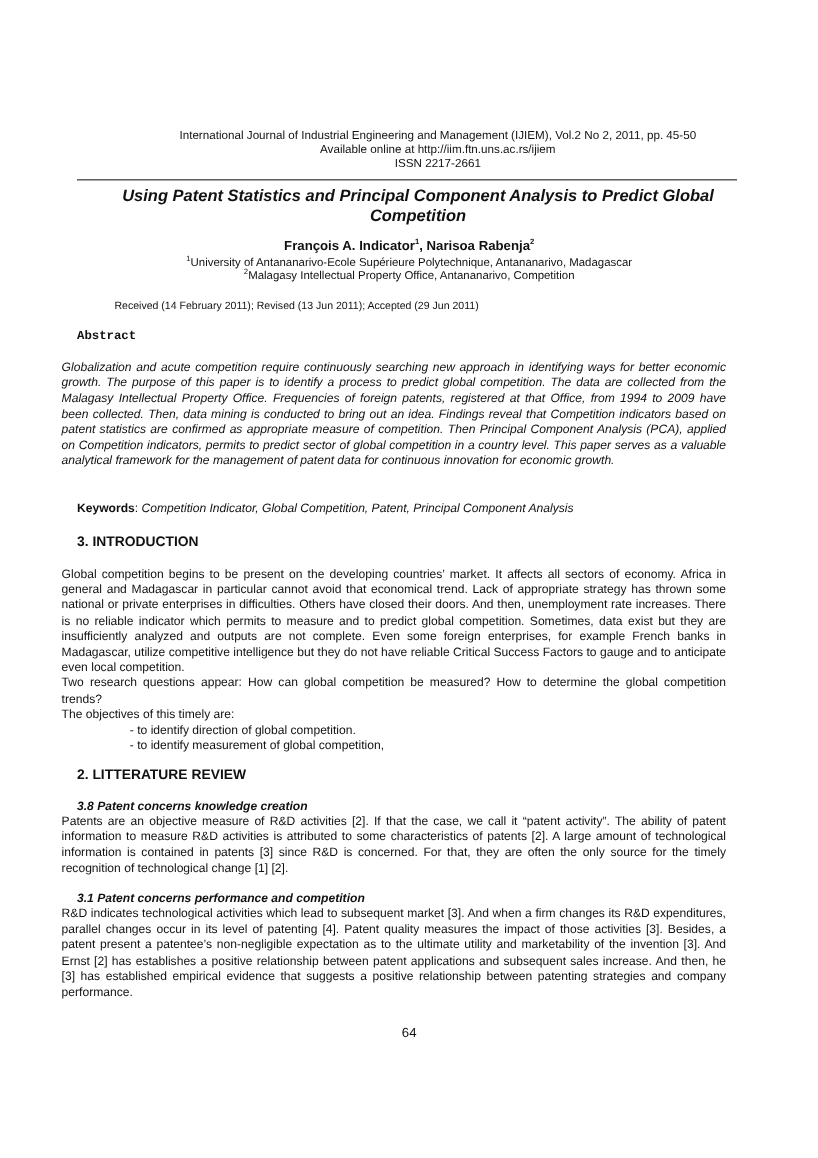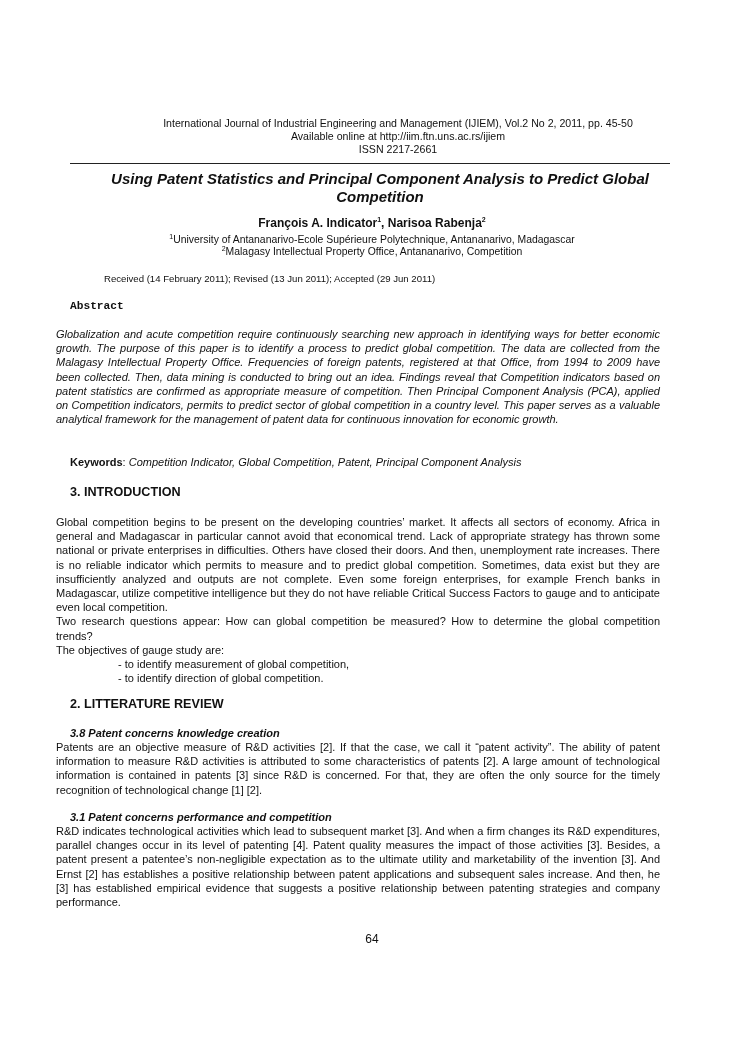--- a/index.html
+++ b/index.html
@@ -57,24 +57,24 @@
   </div>
 
   <div class="kw">
     <b>Keywords</b><span>: </span><span class="ital">Competition Indicator, Global Competition, Patent, Principal Component Analysis</span>
   </div>
 
   <div class="sec" style="top:485px">3.  INTRODUCTION</div>
   <div class="para" style="top:515px">
     <p>Global competition begins to be present on the developing countries’ market. It affects all sectors of economy. Africa in general and Madagascar in particular cannot avoid that economical trend. Lack of appropriate strategy has thrown some national or private enterprises in difficulties. Others have closed their doors. And then, unemployment rate increases. There is no reliable indicator which permits to measure and to predict global competition. Sometimes, data exist but they are insufficiently analyzed and outputs are not complete. Even some foreign enterprises, for example French banks in Madagascar, utilize competitive intelligence but they do not have reliable Critical Success Factors to gauge and to anticipate even local competition.</p>
     <p>Two research questions appear: How can global competition be measured? How to determine the global competition trends?</p>
-    <p>The objectives of gauge study are:</p>
+    <p>The objectives of this timely are:</p>
     <ul class="bullets">
+      <li>-  to identify direction of global competition.</li>
       <li>-  to identify measurement of global competition,</li>
-      <li>-  to identify direction of global competition.</li>
     </ul>
   </div>
 
   <div class="sec" style="top:697px">2.  LITTERATURE REVIEW</div>
   <div class="sub" style="top:727px">3.8  Patent concerns knowledge creation</div>
   <div class="para" style="top:740px">
     <p>Patents are an objective measure of R&amp;D activities [2]. If that the case, we call it “patent activity”. The ability of patent information to measure R&amp;D activities is attributed to some characteristics of patents [2]. A large amount of technological information is contained in patents [3] since R&amp;D is concerned. For that, they are often the only source for the timely recognition of technological change [1] [2].</p>
   </div>
 
   <div class="sub" style="top:811px">3.1  Patent concerns performance and competition</div>

